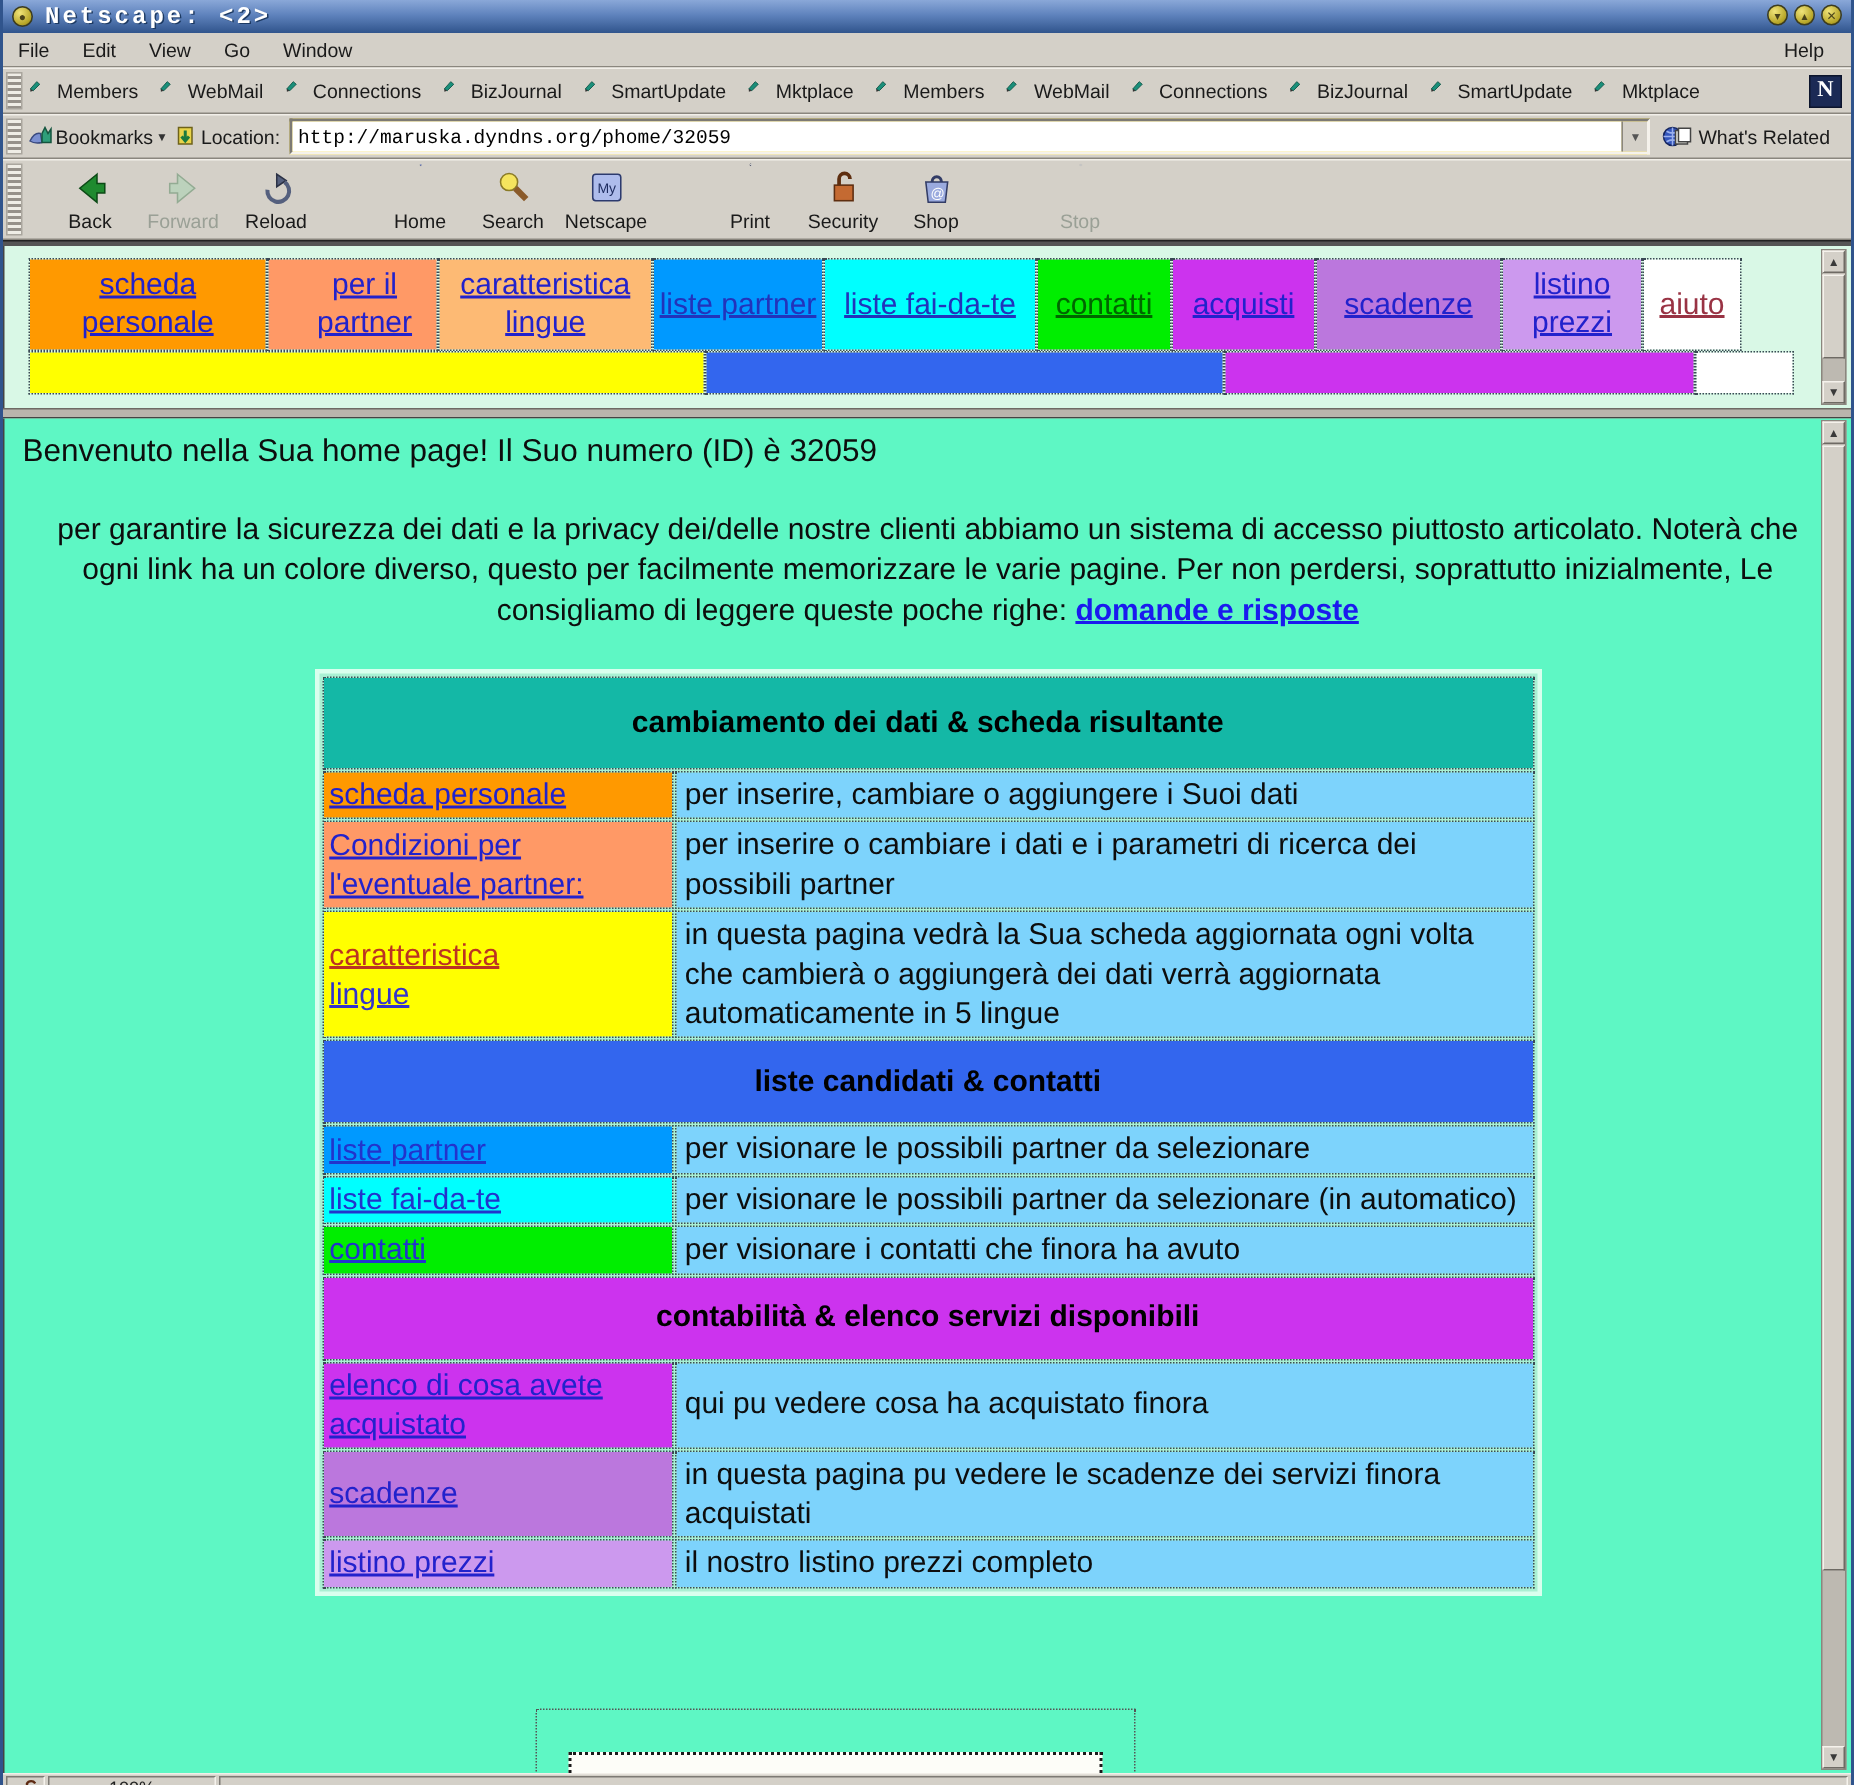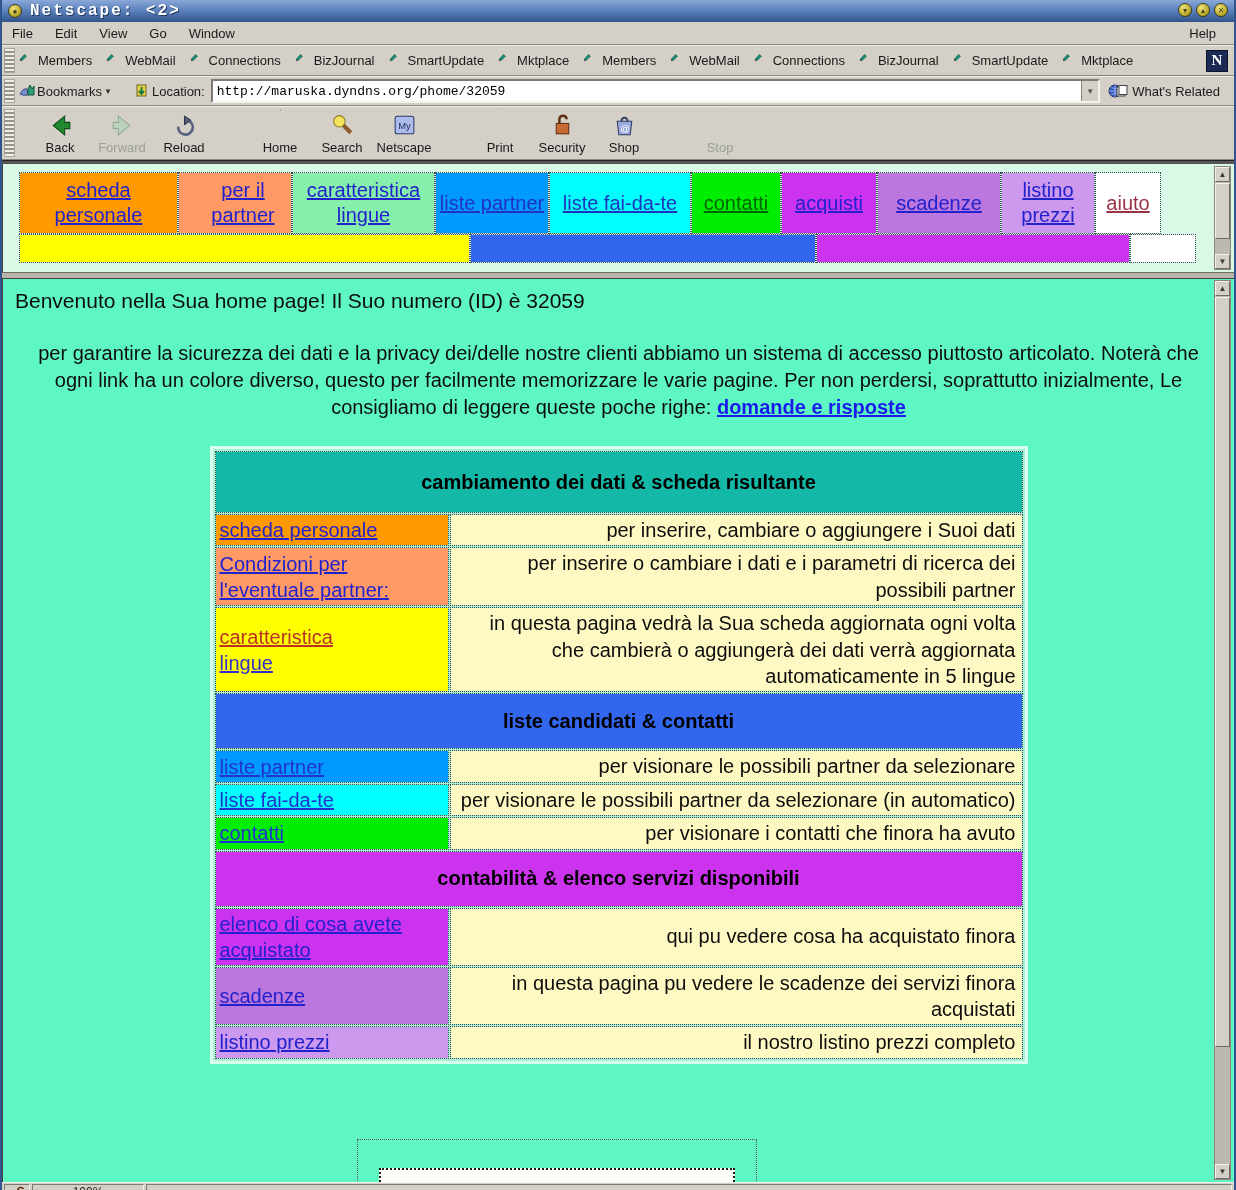--- a/index.html
+++ b/index.html
@@ -44,21 +44,21 @@
   }
   .pt{height:29px;font-size:13px;color:#1a1a1a;}
   .pt-item{display:flex;align-items:center;margin-right:14px;cursor:default;}
   .pt-item svg{margin-right:4px;}
   .n-logo{
     margin-left:auto;margin-right:6px;width:20px;height:20px;background:#1b2a55;
     color:#fff;font-family:"Liberation Serif",serif;font-weight:bold;font-size:15px;
     display:flex;align-items:center;justify-content:center;border:1px solid #0c142c;
   }
   .lb{height:28px;font-size:13px;color:#1a1a1a;}
-  .lb-bookmarks{display:flex;align-items:center;margin-right:23px;cursor:default;}
+  .lb-bookmarks{display:flex;align-items:center;margin-right:5px;cursor:default;}
   .lb-bookmarks .caret{font-size:8px;margin-left:2px;color:#333;}
   .lb-label{margin:0 6px 0 4px;}
   .url-wrap{
     flex:1;display:flex;align-items:stretch;height:20px;margin-right:8px;
     border:2px solid;border-color:#7d7a74 #f5f2ec #f5f2ec #7d7a74;background:#fde047;
   }
   .url-input{
     flex:1;border:0;outline:0;font-family:"Liberation Mono",monospace;font-size:13px;
     padding:0 4px;color:#000;background:#fff;
   }
@@ -121,21 +121,21 @@
   .info-table td,.info-table th{font-size:20px;font-weight:normal;vertical-align:middle;}
   .sec-header{
     text-align:center;font-weight:bold !important;color:#000;outline:1px dotted #3b4a55;
   }
   .cell-link{
     width:226px;outline:1px dotted #3b4a55;padding:2px 2px 2px 4px;line-height:1.3;
   }
   .cell-link a{text-decoration:underline;cursor:pointer;display:inline;}
   .cell-link .lp{display:block;text-decoration:underline;cursor:pointer;}
   .cell-desc{
-    background:#fef9c3;outline:1px dotted #3b4a55;padding:2px 6px;line-height:1.32;color:#0d0d0d;text-align:right;
+    background:#7dd3fc;outline:1px dotted #3b4a55;padding:2px 6px;line-height:1.32;color:#0d0d0d;
   }
   .partial-box{
     position:absolute;left:354px;top:860px;width:398px;height:43px;
     border:1px dotted #555;border-bottom:none;
   }
   .partial-input{
     position:absolute;left:21px;top:28px;width:352px;height:20px;background:#fdfdf8;
     border:2px dotted #1a1a1a;border-bottom:none;
   }
   
@@ -372,21 +372,21 @@
 
   <div class="frame-top">
     <div class="nav-table">
       <div class="nav-row" id="nav-cells">
           <div class="nav-cell" style="width: 157px; background: rgb(255, 153, 0);">
             <a style="color: rgb(34, 34, 204);">scheda personale</a>
           </div>
           <div class="nav-cell" style="width: 112px; background: rgb(255, 153, 102); padding-left: 16px;">
             <a style="color: rgb(34, 34, 204);">per il partner</a>
           </div>
-          <div class="nav-cell" style="width: 141px; background: #86efac;">
+          <div class="nav-cell" style="width: 141px; background: #fdba74;">
             <a style="color: rgb(34, 34, 204);">caratteristica lingue</a>
           </div>
           <div class="nav-cell" style="width: 112px; background: rgb(0, 153, 255);">
             <a style="color: rgb(34, 51, 187);">liste partner</a>
           </div>
           <div class="nav-cell" style="width: 140px; background: rgb(0, 255, 255);">
             <a style="color: rgb(34, 51, 187);">liste fai-da-te</a>
           </div>
           <div class="nav-cell" style="width: 88px; background: rgb(0, 238, 0);">
             <a style="color: rgb(0, 102, 0);">contatti</a>

